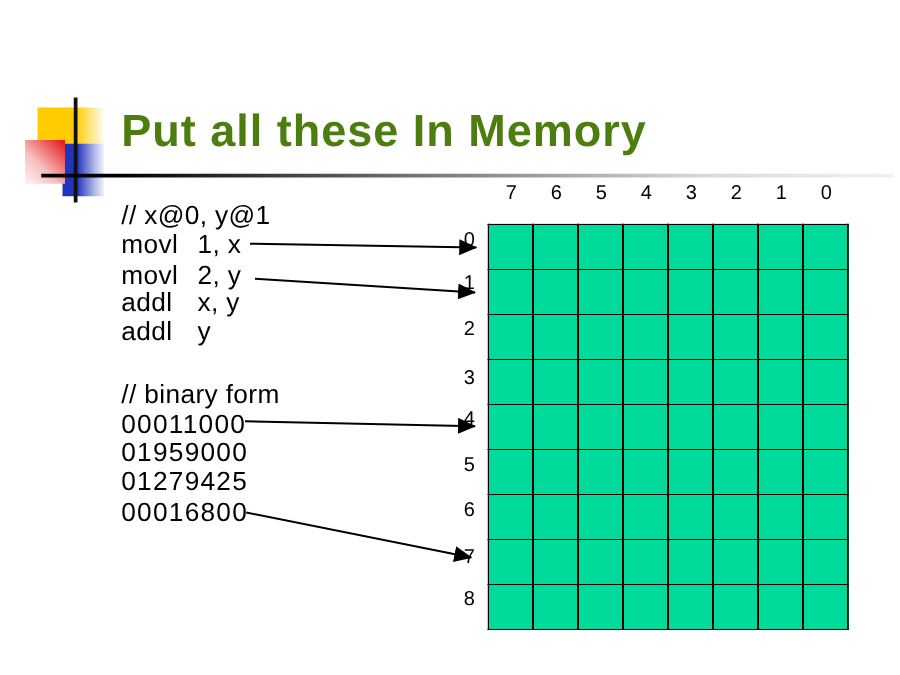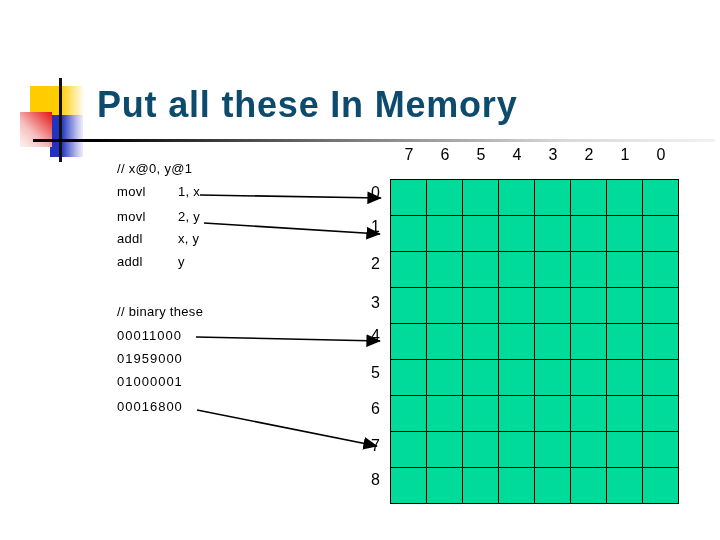--- a/index.html
+++ b/index.html
@@ -32,21 +32,21 @@
     background:linear-gradient(to right,#000 0%,#000 9%,#777 45%,#d9d9d9 78%,#f2f2f2 100%);
   }
   .slide-title{
     left:97px;top:84px;width:600px;
     font-size:36px;letter-spacing:0.8px;font-weight:600;
     color:#333399;white-space:nowrap;
   }
 
   
   .code-line{
-    left:97px;height:21px;font-size:13px;letter-spacing:0.3px;white-space:pre;margin-left:20px;
+    left:97px;height:21px;font-size:21px;letter-spacing:0.3px;white-space:pre;
   }
   .mnemonic{display:inline-block;width:61px;}
   .binary-val{letter-spacing:1px;}
 
   
   .memory-grid{
     left:390px;top:179px;width:289px;height:325px;
     background-color:#00DB9B;
     background-image:
       repeating-linear-gradient(90deg,#000 0px,#000 1px,transparent 1px,transparent 36px),
@@ -67,33 +67,33 @@
 </style>
 </head>
 <body>
 
 <div class="abs deco-yellow"></div>
 <div class="abs deco-blue"></div>
 <div class="abs deco-red"></div>
 <div class="abs deco-vline"></div>
 <div class="abs title-underline"></div>
 
-<div class="abs slide-title" style="color: #0c4a6e;">Put all these In Memory</div>
+<div class="abs slide-title" style="color: #4d7c0f;">Put all these In Memory</div>
 
 <div class="abs code-line" style="top:161px">// x@0, y@1</div>
 
 <div class="abs code-line" style="top:184px"><span class="mnemonic">movl</span><span>1, x</span></div>
 <div class="abs code-line" style="top:209px"><span class="mnemonic">movl</span><span>2, y</span></div>
 <div class="abs code-line" style="top:231px"><span class="mnemonic">addl</span><span>x, y</span></div>
 <div class="abs code-line" style="top:254px"><span class="mnemonic">addl</span><span>y</span></div>
 
-<div class="abs code-line" style="top:304px">// binary these</div>
+<div class="abs code-line" style="top:304px">// binary form</div>
 <div class="abs code-line binary-val" style="top:328px">00011000</div>
 <div class="abs code-line binary-val" style="top:351px">01959000</div>
-<div class="abs code-line binary-val" style="top:374px">01000001</div>
+<div class="abs code-line binary-val" style="top:374px">01279425</div>
 <div class="abs code-line binary-val" style="top:399px">00016800</div>
 
 <div class="abs col-headers">
   <span>7</span>
   <span>6</span>
   <span>5</span>
   <span>4</span>
   <span>3</span>
   <span>2</span>
   <span>1</span>

